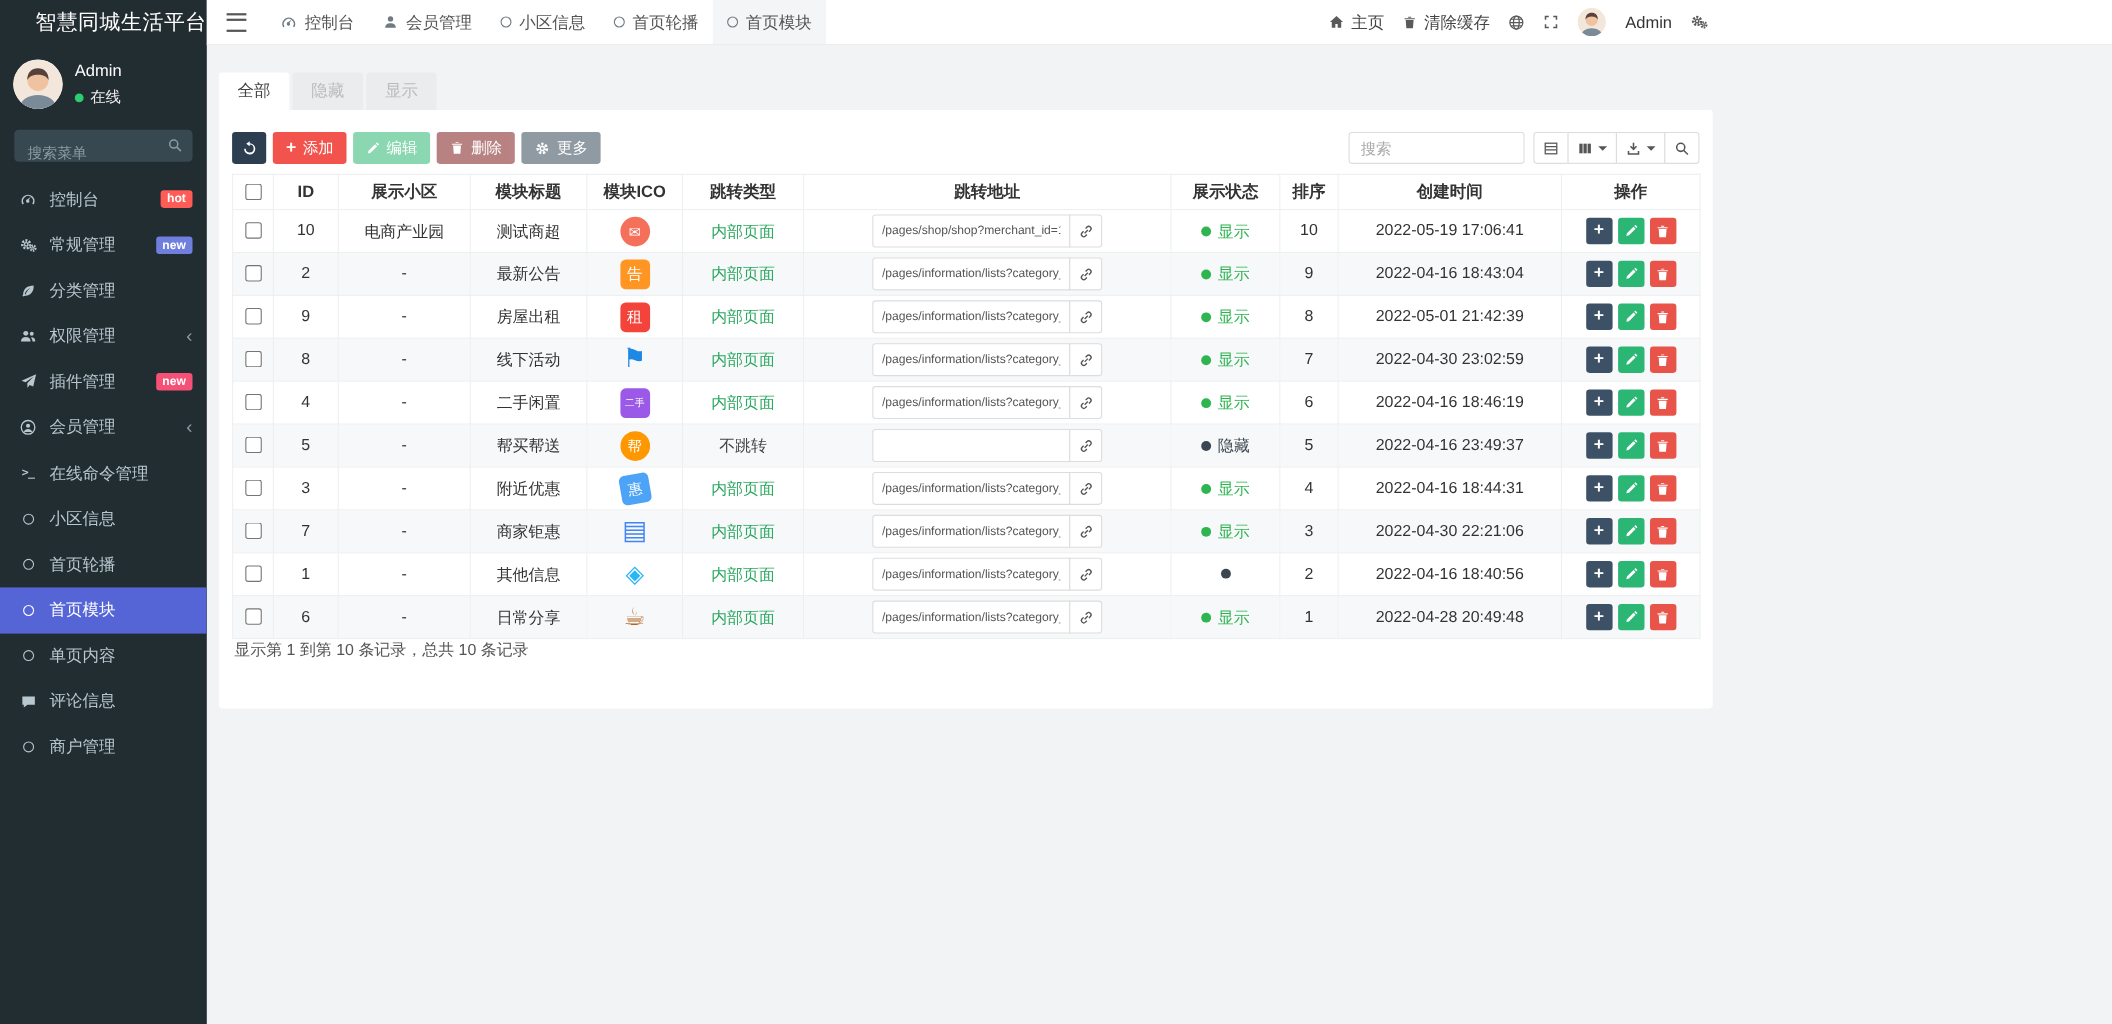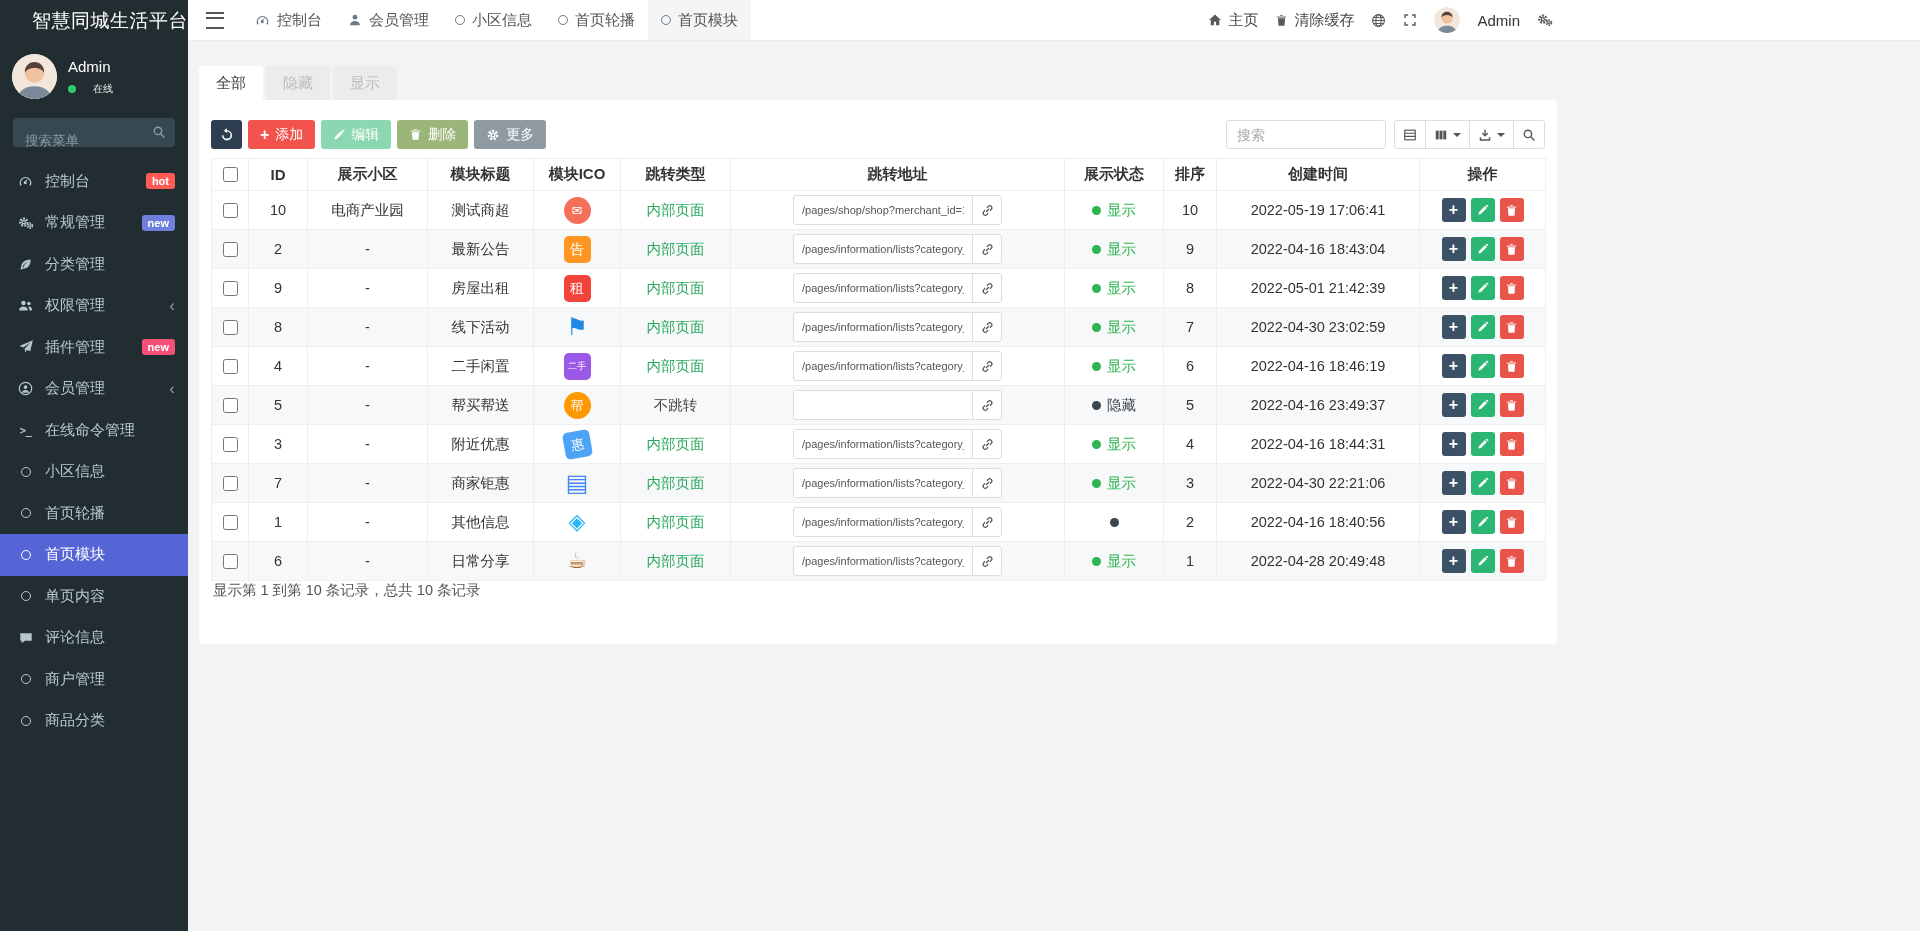--- a/index.html
+++ b/index.html
@@ -7,21 +7,21 @@
   .app{width:1920px;height:931px;display:flex;background:#f2f3f5;overflow:hidden;position:relative}
   .ic svg{display:block}
   
   .sidebar{width:188px;flex:none;background:#222d32;display:flex;flex-direction:column;overflow:hidden}
   .brand{height:41px;line-height:41px;text-align:right;color:#fff;font-size:19px;letter-spacing:.5px;flex:none;white-space:nowrap}
   .user-panel{display:flex;align-items:center;gap:11px;padding:13px 12px 9px;flex:none}
   .avatar{border-radius:50%;overflow:hidden;display:block;flex:none;background:#fff}
   .av45{width:45px;height:45px}
   .av26{width:26px;height:26px}
   .uname{color:#fff;font-size:15px;margin-bottom:7px}
-  .ustatus{display:flex;align-items:center;gap:17px;color:#ececec;font-size:10px}
+  .ustatus{display:flex;align-items:center;gap:6px;color:#ececec;font-size:14px}
   .dot{width:8px;height:8px;border-radius:50%;background:#2ecc71;display:inline-block}
   .side-search{margin:10px 13px 12px;position:relative;flex:none}
   .side-search input{width:100%;box-sizing:border-box;height:29px;background:#374850;border:none;border-radius:4px;color:#ccc;font-size:13.5px;padding:17px 30px 0 12px;outline:none;font-family:Liberation Mono, monospace}
   .side-search input::placeholder{color:#8b9ba3}
   .side-search .sic{position:absolute;right:9px;top:7px;color:#8b9ba3;display:inline-flex}
   #side-menu{flex:1;overflow:hidden}
   .sitem{display:flex;align-items:center;gap:10px;height:41.5px;padding:0 13px 0 16px;color:#b8c7ce;font-size:15px;cursor:pointer;text-decoration:none}
   .sitem .ic{width:19px;display:inline-flex;justify-content:center;align-items:center;flex:none}
   .sitem.active{background:#5565d6;color:#fff}
   .badge{margin-left:auto;color:#fff;font-size:11px;font-weight:bold;padding:2px 6px;border-radius:3px;line-height:1.1}
@@ -46,21 +46,21 @@
   .ftabs{display:flex;gap:3px}
   .ftab{height:34px;line-height:34px;padding:0 17px;font-size:15px;border-radius:3px 3px 0 0;cursor:pointer;color:#b9bbbd;background:#ebecee}
   .ftab.active{background:#fff;color:#444}
   .panel{background:#fff;width:1358px;box-sizing:border-box;padding:20px 12px 44px;border-radius:0 3px 3px 3px}
   .toolbar{display:flex;align-items:center;margin-bottom:9px}
   .btn{height:29px;border:none;border-radius:3px;color:#fff;font-size:14px;display:inline-flex;align-items:center;gap:6px;padding:0 12px;cursor:pointer;font-family:inherit;margin-right:6px}
   .btn .ic{display:inline-flex}
   .btn-refresh{background:#2c3e50;width:31px;padding:0;justify-content:center}
   .btn-add{background:#f2544d}
   .btn-edit{background:#2eb872;opacity:.55}
-  .btn-del{background:#4d7c0f;opacity:.55}
+  .btn-del{background:#7f1d1d;opacity:.55}
   .btn-more{background:#8f9aa3}
   .plus{font-size:16px;font-weight:bold;line-height:1}
   .toolbar-right{margin-left:auto;display:flex;align-items:center}
   .tsearch{width:160px;height:29px;box-sizing:border-box;border:1px solid #ddd;border-radius:3px;padding:0 10px;font-size:14px;color:#555;outline:none;font-family:inherit}
   .tsearch::placeholder{color:#aaa}
   .vgroup{display:flex;margin-left:8px}
   .vbtn{height:29px;min-width:29px;box-sizing:border-box;padding:0 8px;background:#fff;border:1px solid #ddd;display:inline-flex;align-items:center;justify-content:center;gap:5px;color:#555;cursor:pointer;margin-left:-1px;font-family:inherit}
   .vbtn:first-child{border-radius:3px 0 0 3px;margin-left:0}
   .vbtn:last-child{border-radius:0 3px 3px 0}
   .caret{width:0;height:0;border-left:4px solid transparent;border-right:4px solid transparent;border-top:4px solid #555;display:inline-block}
@@ -222,26 +222,20 @@
               <path d="M1.5 2.5h13v8.6H6.8L3 14v-2.9H1.5z"></path>
             </svg>
           </i>
           <span>评论信息</span>
         </a>
         <a class="sitem">
           <i class="ic">
             <span class="ring"></span>
           </i>
           <span>商户管理</span>
-        </a>
-        <a class="sitem">
-          <i class="ic">
-            <span class="ring"></span>
-          </i>
-          <span>商品分类</span>
         </a>
       </nav>
   </aside>
 
   <div class="main">
     <header class="topbar">
       <i class="hb"></i>
       <nav id="top-tabs">
           <a class="ttab">
             <i class="ic">

